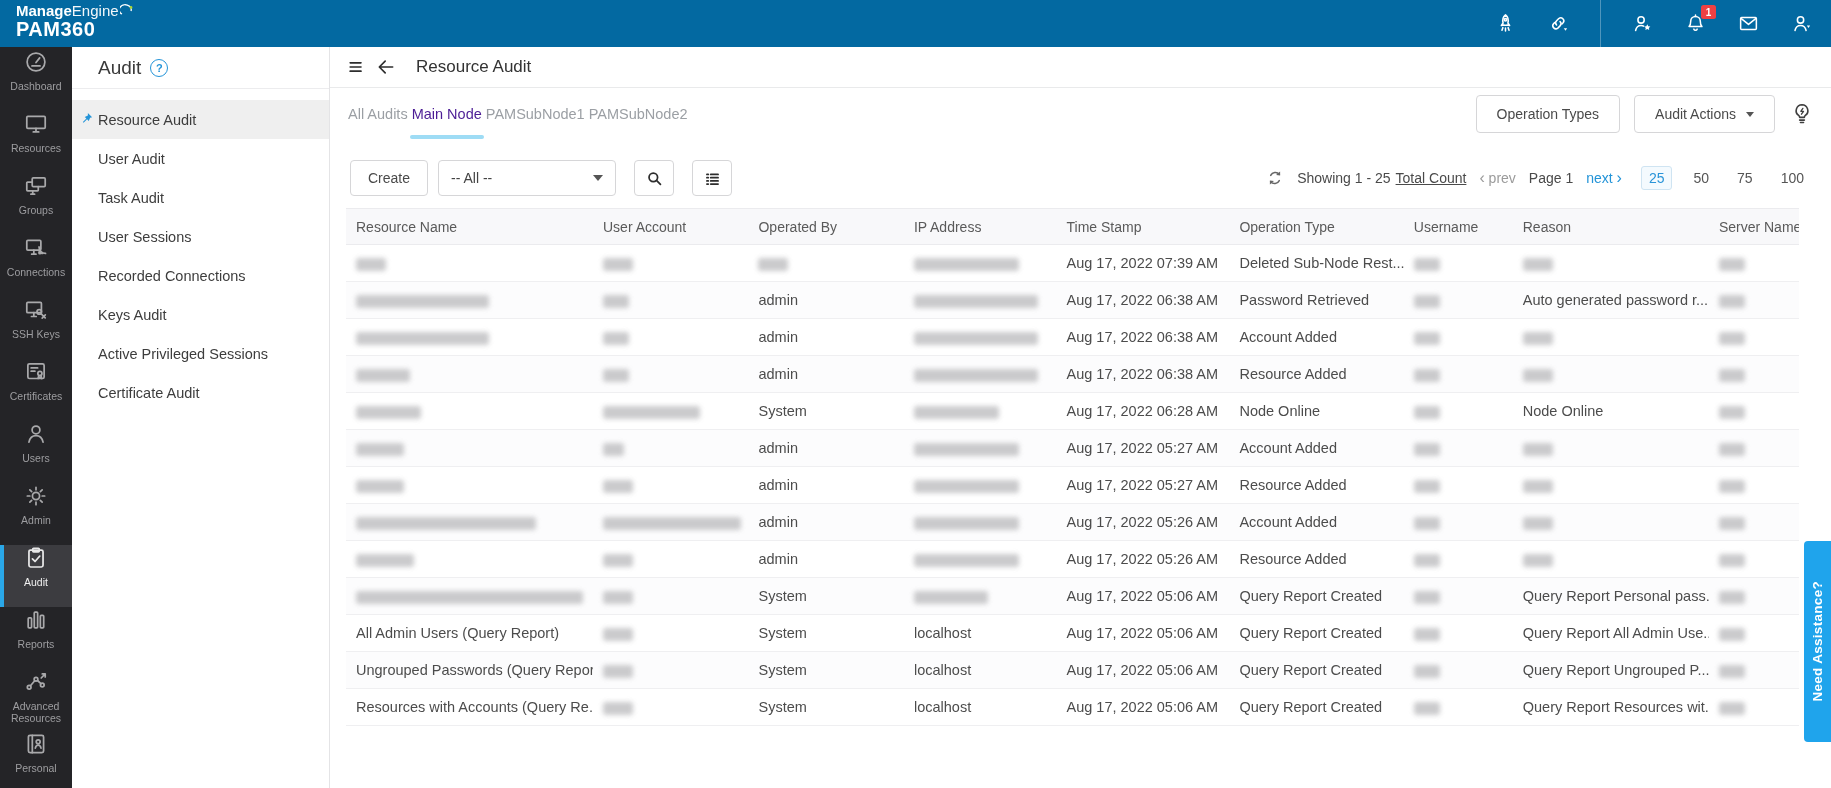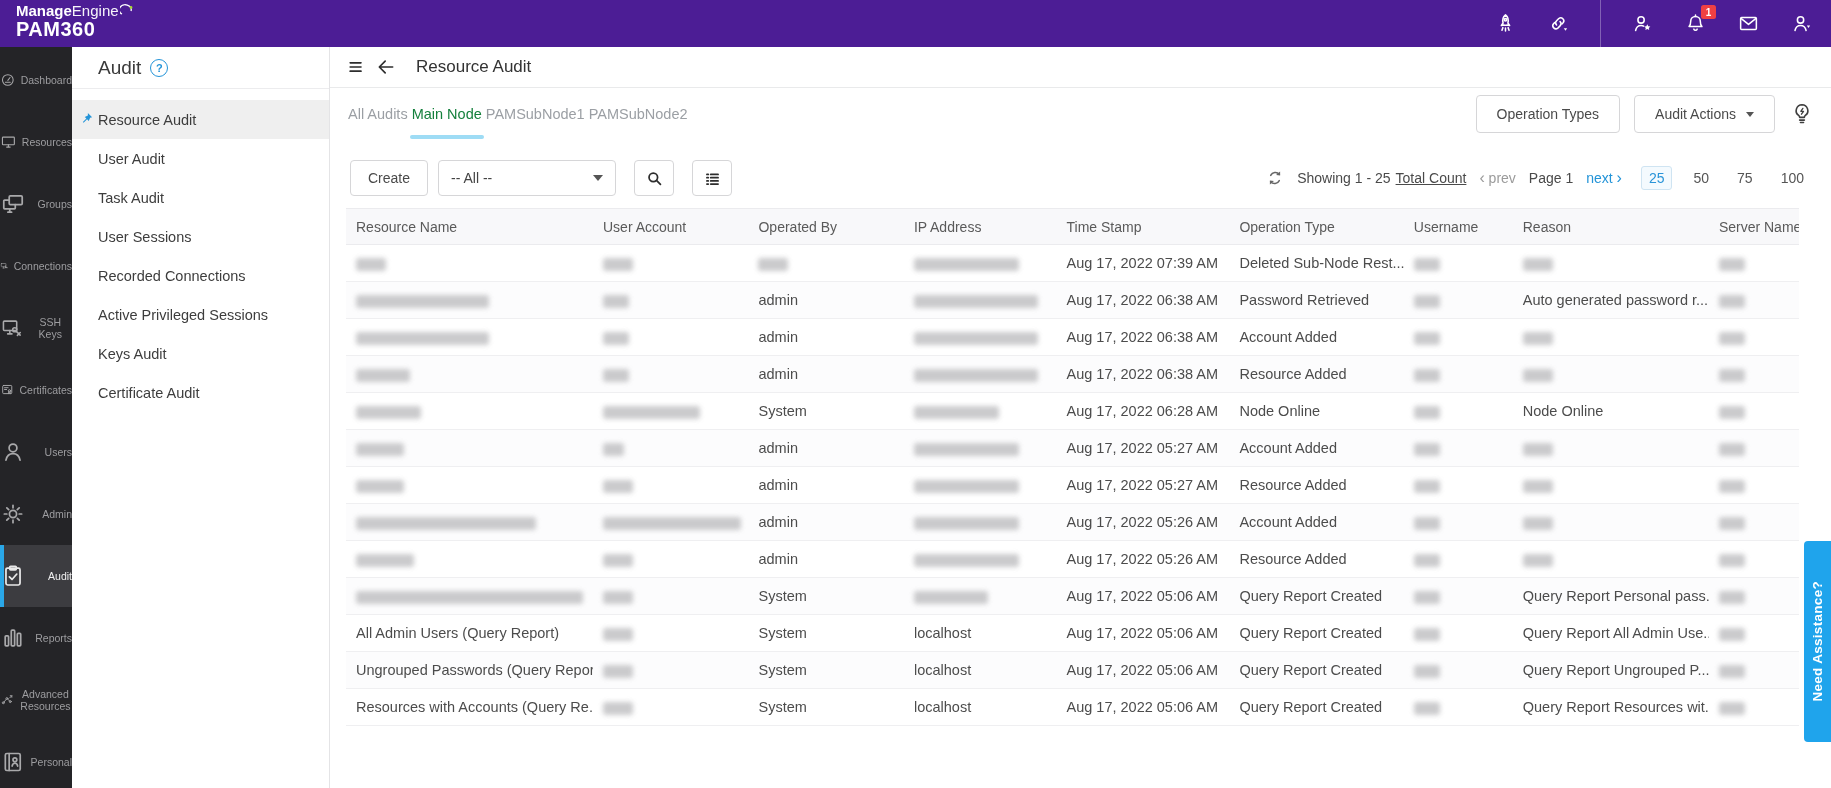--- a/index.html
+++ b/index.html
@@ -1,41 +1,41 @@
 <!DOCTYPE html>
 <html><head>
 <meta charset="utf-8">
 <style>
   * { margin:0; padding:0; box-sizing:border-box; }
   html,body { width:1831px; height:788px; overflow:hidden; }
   body { font-family:"Liberation Sans", sans-serif; background:#fff; color:#444; }
   .app { position:relative; width:1831px; height:788px; overflow:hidden; }
 
   
-  .topbar { position:absolute; top:0; left:0; width:100%; height:47px; background:#4c1d95; z-index:30; }
+  .topbar { position:absolute; top:0; left:0; width:100%; height:47px; background:#0369a1; z-index:30; }
   .logo { position:absolute; left:16px; top:3px; color:#fff; line-height:1.05; }
   .logo .l1 { font-size:15px; font-weight:bold; white-space:nowrap; }
   .logo .l1 .lt { font-weight:normal; opacity:.95; }
   .logo .l2 { font-size:20px; font-weight:bold; letter-spacing:.5px; }
   .logo .swoosh { display:inline-block; margin-left:1px; }
   .search-zone { position:absolute; left:335px; top:0; width:356px; height:47px; background:#2ea8eb; display:flex; align-items:center; padding:0 14px; }
   .search-zone .mag { width:22px; height:22px; color:#fff; flex:0 0 auto; }
   .search-zone .mag svg { width:100%; height:100%; }
   .search-caret { width:0; height:0; border-left:4px solid transparent; border-right:4px solid transparent; border-top:5px solid #fff; margin:6px 0 0 2px; }
   .search-input { background:transparent; border:none; outline:none; color:#fff; font-size:14.5px; margin-left:22px; width:240px; font-family:"Liberation Sans",sans-serif; }
   .search-input::placeholder { color:#fff; opacity:.95; }
   .top-icons { position:absolute; right:18px; top:0; height:47px; display:flex; align-items:center; gap:30px; }
   .tico { position:relative; width:23px; height:23px; color:#fff; cursor:pointer; }
   .tico svg { width:100%; height:100%; }
   .top-divider { width:1px; height:47px; background:rgba(255,255,255,.3); }
   .badge { position:absolute; top:-7px; right:-9px; min-width:15px; height:14px; background:#ef4043; color:#fff; font-size:10px; font-weight:bold; border-radius:2.5px; display:flex; align-items:center; justify-content:center; padding:0 3px; }
 
   
   .iconbar { position:absolute; top:47px; left:0; width:72px; bottom:0; background:#242427; overflow:hidden; padding-top:2px; }
-  .side-item { position:relative; height:62px; display:flex; flex-direction:row; align-items:center; justify-content:space-between; gap:5px; cursor:pointer; }
+  .side-item { position:relative; height:62px; display:flex; flex-direction:column; align-items:center; justify-content:flex-start; gap:5px; cursor:pointer; }
   .side-icon { width:26px; height:26px; color:#a9a9ab; }
   .side-icon svg { width:100%; height:100%; }
   .side-label { font-size:10.5px; color:#9d9da0; text-align:center; line-height:1.15; max-width:68px; }
   .side-item.active { background:#3c3c40; }
   .side-item.active::before { content:''; position:absolute; left:0; top:0; bottom:0; width:4px; background:#2aa7e8; }
   .side-item.active .side-label { color:#f0f0f0; }
   .side-item.active .side-icon { color:#e8e8e8; }
 
   
   .submenu { position:absolute; left:72px; top:47px; width:258px; bottom:0; background:#fff; border-right:1px solid #e4e4e6; z-index:10; }
@@ -51,21 +51,21 @@
   
   .main { position:absolute; left:330px; top:47px; right:0; bottom:0; background:#fff; overflow:hidden; }
   .page-header { height:41px; display:flex; align-items:center; padding:0 16px; border-bottom:1px solid #e9eaeb; gap:10px; }
   .collapse-ic, .back-ic { width:20px; height:20px; color:#2d2d2d; cursor:pointer; }
   .collapse-ic svg, .back-ic svg { width:100%; height:100%; }
   .page-title { font-size:17px; color:#333; margin-left:10px; }
 
   .tabs-row { height:52px; display:flex; align-items:center; padding:0 16px; }
   .tabs { display:flex; height:100%; }
   .tab { position:relative; display:flex; align-items:center; font-size:14.5px; color:#9b9fa4; cursor:pointer; padding:0 2px; }
-  .tab.active { color:#15803d; }
+  .tab.active { color:#4c1d95; }
   .tab.active::after { content:''; position:absolute; left:0; right:0; bottom:1px; height:4px; background:#9edcf5; border-radius:2px; }
   .right-actions { margin-left:auto; display:flex; align-items:center; gap:14px; }
   .btn { height:38px; background:#fff; border:1px solid #d6d6d8; border-radius:4px; font-size:14px; color:#4a4a4a; padding:0 20px; display:flex; align-items:center; gap:10px; cursor:pointer; font-family:"Liberation Sans",sans-serif; }
   .caret-dn { width:0; height:0; border-left:4.5px solid transparent; border-right:4.5px solid transparent; border-top:5.5px solid #555; }
   .bulb { width:26px; height:26px; color:#3f3f3f; cursor:pointer; }
   .bulb svg { width:100%; height:100%; }
 
   .toolbar-row { margin-top:20px; padding:0 20px 0 20px; display:flex; align-items:center; }
   .tb-left { display:flex; align-items:center; gap:10px; }
   .btn.small { height:36px; padding:0 17px; }
@@ -266,24 +266,24 @@
         <div class="submenu-item">
           <span class="submenu-item-label">Task Audit</span>
         </div>
         <div class="submenu-item">
           <span class="submenu-item-label">User Sessions</span>
         </div>
         <div class="submenu-item">
           <span class="submenu-item-label">Recorded Connections</span>
         </div>
         <div class="submenu-item">
+          <span class="submenu-item-label">Keys Audit</span>
+        </div>
+        <div class="submenu-item">
           <span class="submenu-item-label">Active Privileged Sessions</span>
-        </div>
-        <div class="submenu-item">
-          <span class="submenu-item-label">Keys Audit</span>
         </div>
         <div class="submenu-item">
           <span class="submenu-item-label">Certificate Audit</span>
         </div>
       </div>
   </div>
 
   <div class="main">
     <div class="page-header">
       <span class="collapse-ic"><svg viewBox="0 0 24 24" fill="none" stroke="currentColor" stroke-width="2" stroke-linecap="round">

